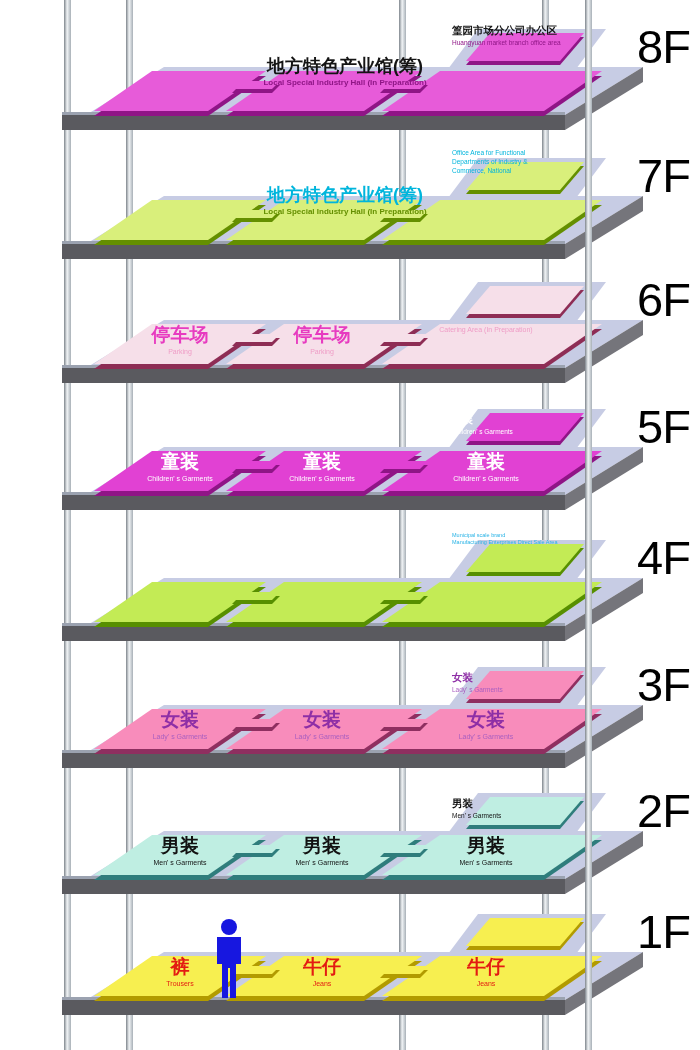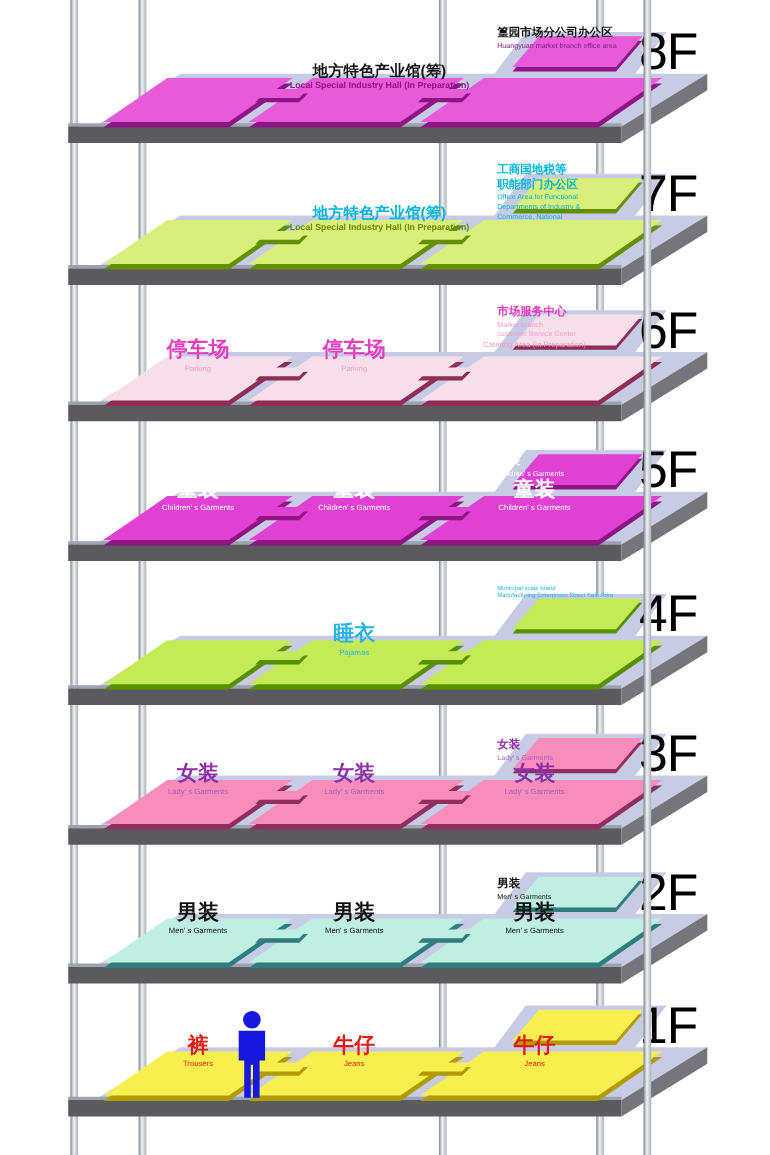--- a/index.html
+++ b/index.html
@@ -9,30 +9,30 @@
         background:linear-gradient(to right,#7e858c,#f1f4f6 45%,#a8b0b7);}
   .post.front{z-index:5;}
   .floor{position:absolute;left:0;width:700px;height:135px;z-index:2;}
   .deck{position:absolute;left:0;top:0;}
   .stop{fill:var(--slabtop);}
   .sfront{fill:var(--slabfront);}
   .sside{fill:var(--slabside);}
   .ssliver{fill:#9ba2b0;}
   .pedge{fill:var(--edge);}
   .ptop{fill:var(--plate);}
-  .plabel{position:absolute;top:38px;width:170px;text-align:center;pointer-events:none;}
+  .plabel{position:absolute;top:54px;width:170px;text-align:center;pointer-events:none;}
   .plabel .cn{font-size:19px;font-weight:bold;color:var(--cn);line-height:1.15;}
   .plabel .en{font-size:7px;color:var(--en);margin-top:2px;white-space:pre-line;}
   .mainlabel{position:absolute;left:160px;top:40px;width:370px;text-align:center;pointer-events:none;}
-  .mainlabel .cn{font-size:14px;font-weight:bold;color:var(--cn);line-height:1.1;}
+  .mainlabel .cn{font-size:18px;font-weight:bold;color:var(--cn);line-height:1.1;}
   .mainlabel .en{font-size:8px;font-weight:bold;color:var(--en);margin-top:1px;}
   .corner{position:absolute;left:452px;top:7px;width:168px;text-align:left;pointer-events:none;}
   .corner .cn{font-size:10.5px;font-weight:bold;color:var(--ccn);white-space:pre-line;line-height:1.3;}
   .corner .en{font-size:6.5px;color:var(--cen);white-space:pre-line;line-height:1.35;margin-top:1px;}
-  .fnum{position:absolute;left:581px;top:2px;font-size:47px;color:#000;letter-spacing:-1px;}
+  .fnum{position:absolute;left:637px;top:2px;font-size:47px;color:#000;letter-spacing:-1px;}
   .person{position:absolute;left:208px;top:16px;}
 </style>
 </head>
 <body>
 
 <div class="stage" style="--slabtop: #c7cce4; --slabfront: #5a5a5f; --slabside: #75757b;">
 
   <div class="post" style="left:64px"></div>
   <div class="post" style="left:126px"></div>
   <div class="post" style="left:399px"></div>
@@ -88,22 +88,20 @@
       <path class="pedge" d="M380,76 L420,76 L428,68 L388,68 Z"></path>
         <path class="ptop" d="M380,72 L420,72 L428,64 L388,64 Z"></path>
       <path class="pedge" d="M466,48 L560,48 L584,20 L490,20 Z"></path>
         <path class="ptop" d="M466,44 L560,44 L584,16 L490,16 Z"></path>
     </svg>
     <div class="mainlabel">
       <div class="cn">地方特色产业馆(筹)</div>
       <div class="en">Local Special Industry Hall (In Preparation)</div>
     </div>
     <div class="corner" style="top:2px">
-      <div class="cn">工商国地税等
-职能部门办公区</div>
       <div class="en">Office Area for Functional
 Departments of Industry &amp;
 Commerce, National</div>
     </div>
     <div class="fnum">7F</div>
   </div>
 
   <div class="floor" style="top: 270px; --plate: #f6dfe9; --edge: #8e2d55; --cn: #e73bc0; --en: #ef9cc6; --ccn: #e73bc0; --cen: #ef9cc6;">
     <svg class="deck" width="700" height="135" viewBox="0 0 700 135">
       <path class="stop" d="M86,98 L565,98 L643,50 L164,50 Z"></path>
@@ -128,25 +126,20 @@
       <div class="cn">停车场</div>
       <div class="en">Parking</div>
     </div>
     <div class="plabel" style="left:237px">
       <div class="cn">停车场</div>
       <div class="en">Parking</div>
     </div>
     <div class="plabel" style="left:401px">
       <div class="en">Catering Area (In Preparation)</div>
     </div>
-    <div class="corner">
-      <div class="cn">市场服务中心</div>
-      <div class="en">Market branch
-customer Service Center</div>
-    </div>
     <div class="fnum">6F</div>
   </div>
 
   <div class="floor" style="top: 397px; --plate: #e141d3; --edge: #8f1586; --cn: #ffffff; --en: #ffffff; --ccn: #ffffff; --cen: #ffffff;">
     <svg class="deck" width="700" height="135" viewBox="0 0 700 135">
       <path class="stop" d="M86,98 L565,98 L643,50 L164,50 Z"></path>
       <path class="stop" d="M448,52 L478,12 L606,12 L576,52 Z"></path>
       <path class="ssliver" d="M62,95 L565,95 L565,98 L62,98 Z"></path>
       <path class="sfront" d="M62,98 L565,98 L565,113 L62,113 Z"></path>
       <path class="sside" d="M565,98 L643,50 L643,65 L565,113 Z"></path>
@@ -195,24 +188,20 @@
         <path class="ptop" d="M226,94 L364,94 L422,54 L284,54 Z"></path>
       <path class="pedge" d="M382,99 L544,99 L602,59 L440,59 Z"></path>
         <path class="ptop" d="M382,94 L544,94 L602,54 L440,54 Z"></path>
       <path class="pedge" d="M232,76 L272,76 L280,68 L240,68 Z"></path>
         <path class="ptop" d="M232,72 L272,72 L280,64 L240,64 Z"></path>
       <path class="pedge" d="M380,76 L420,76 L428,68 L388,68 Z"></path>
         <path class="ptop" d="M380,72 L420,72 L428,64 L388,64 Z"></path>
       <path class="pedge" d="M466,48 L560,48 L584,20 L490,20 Z"></path>
         <path class="ptop" d="M466,44 L560,44 L584,16 L490,16 Z"></path>
     </svg>
-    <div class="plabel" style="left:237px">
-      <div class="cn">睡衣</div>
-      <div class="en">Pajamas</div>
-    </div>
     <div class="corner" style="top:3px">
       <div class="en" style="font-size:5.5px">Municipal scale brand
 Manufacturing Enterprises Direct Sale Area</div>
     </div>
     <div class="fnum">4F</div>
   </div>
 
   <div class="floor" style="top: 655px; --plate: #f88cbb; --edge: #8f2f60; --cn: #8e2fa6; --en: #a95fc0; --ccn: #8e2fa6; --cen: #a95fc0;">
     <svg class="deck" width="700" height="135" viewBox="0 0 700 135">
       <path class="stop" d="M86,98 L565,98 L643,50 L164,50 Z"></path>

